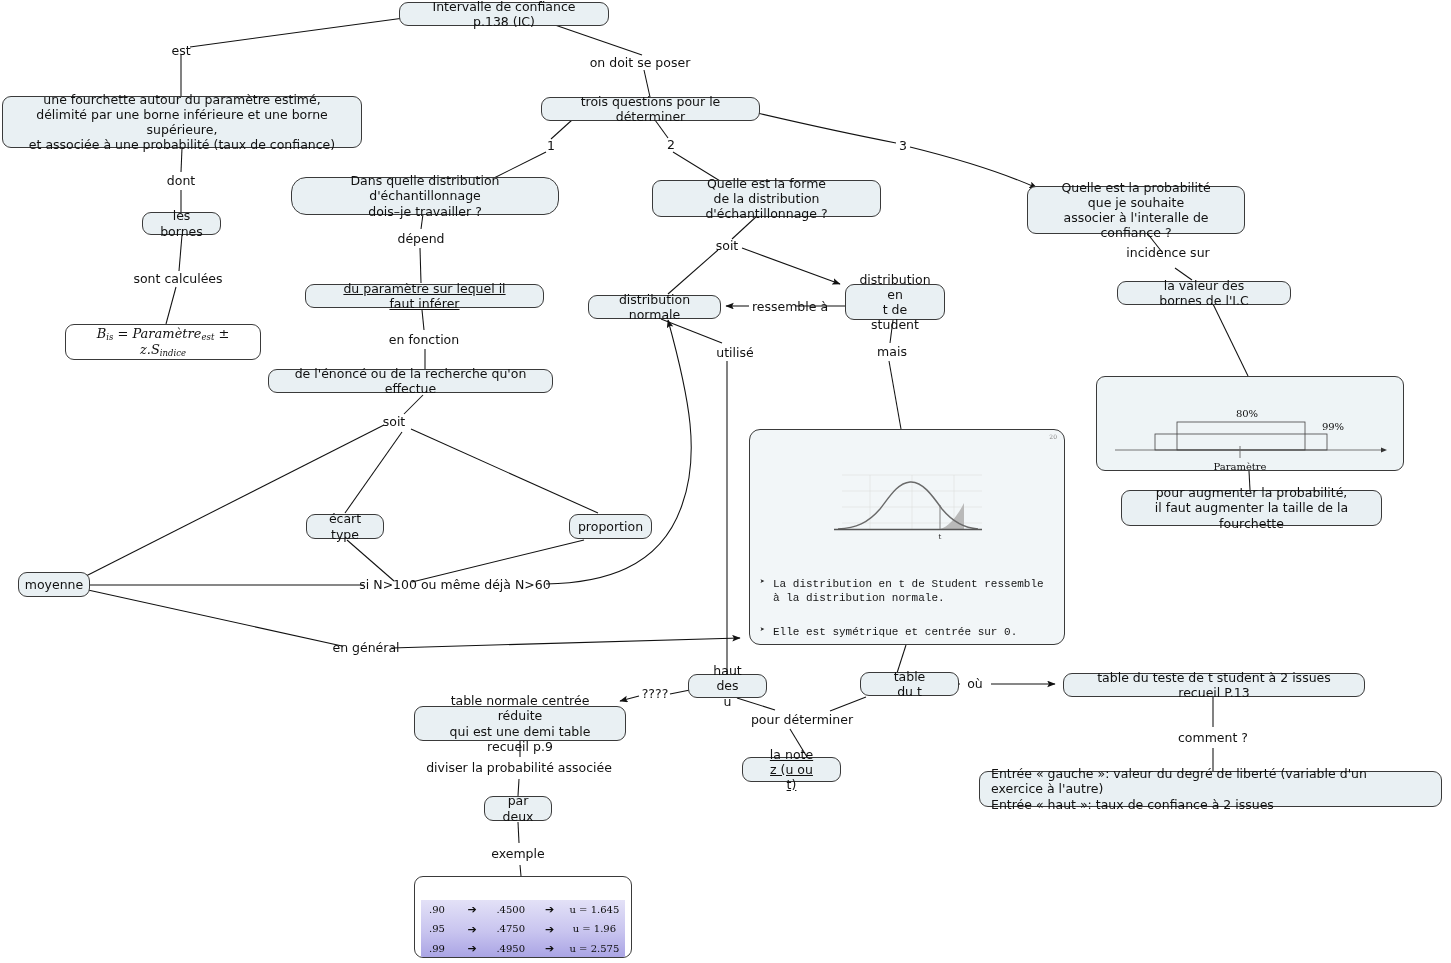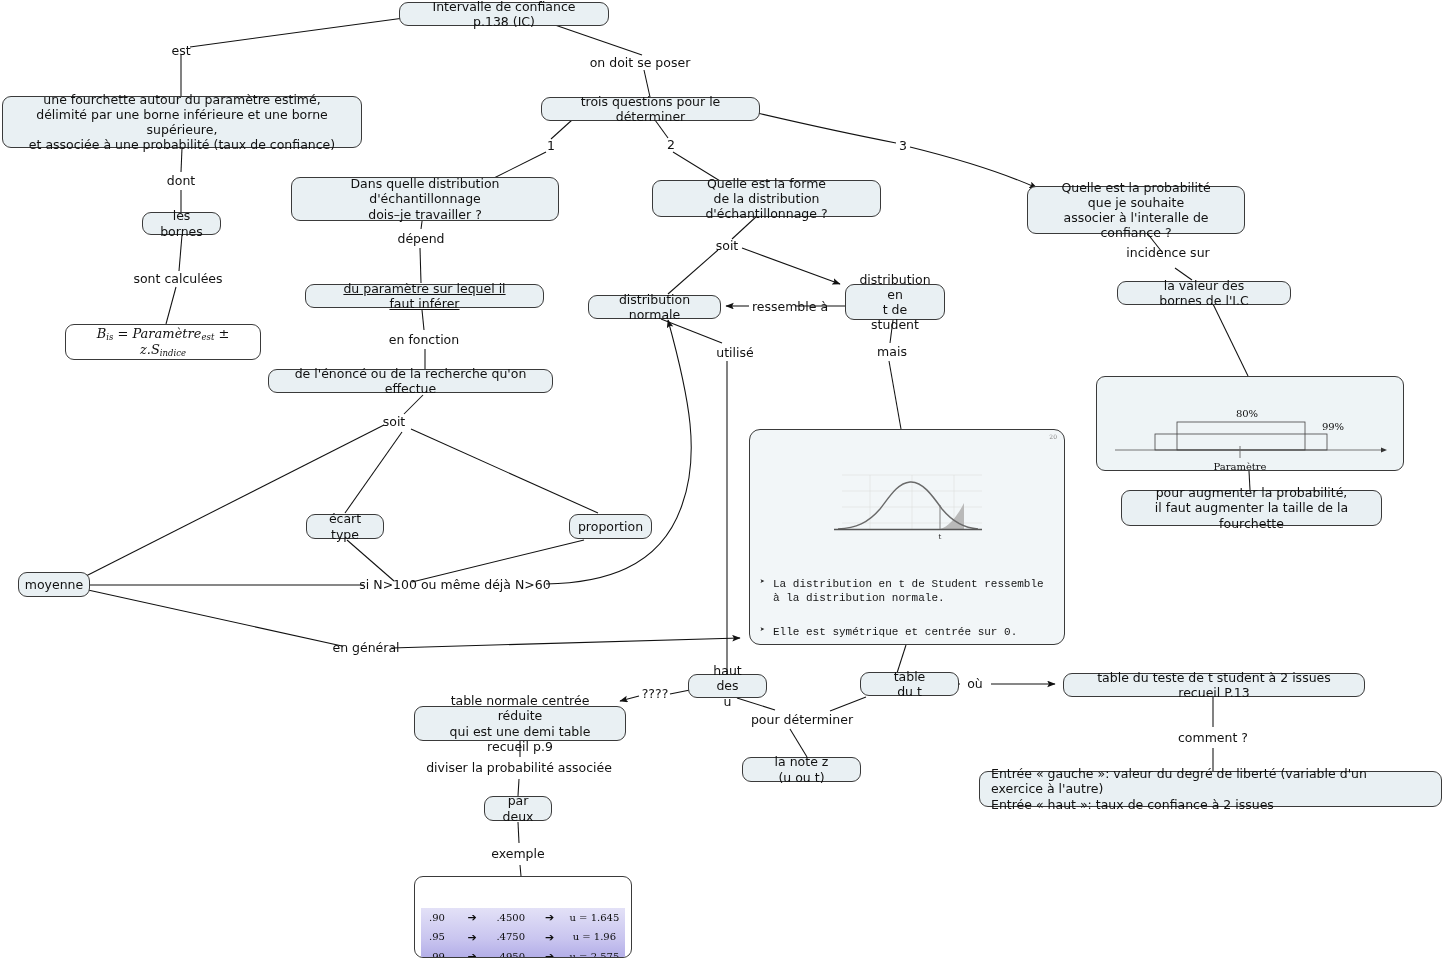--- a/index.html
+++ b/index.html
@@ -111,21 +111,21 @@
   .node.figure-ic {
     background: #eef4f6;
     display: block;
     padding: 0;
     overflow: hidden;
   }
   
   .node.table-node {
     background: #ffffff;
     display: block;
-    padding: 16px 6px 10px 6px;
+    padding: 8px 6px 10px 6px;
     overflow: hidden;
   }
   .ptable {
     width: 100%;
     border-collapse: collapse;
     background: linear-gradient(180deg, #e3e1f7 0%, #c8c4ef 55%, #a9a3e4 100%);
     font-family: "DejaVu Serif", "Liberation Serif", serif;
     font-size: 10px;
     color: #0d0d0d;
   }
@@ -255,21 +255,21 @@
 et associée à une probabilité (taux de confiance)</div>
 
   <div class="node" style="left:142px; top:212px; width:79px; height:23px;">les bornes</div>
 
   <div class="node formula" style="left:65px; top:324px; width:196px; height:36px;">
     <span><span>B</span><sub>is</sub><span> = Paramètre</span><sub>est</sub><span> ± z.S</span><sub>indice</sub></span>
   </div>
 
   <div class="node" style="left:541px; top:97px; width:219px; height:24px;">trois questions pour le déterminer</div>
 
-  <div class="node" style="left:291px; top:177px; width:268px; height:44px;">Dans quelle distribution d'échantillonnage
+  <div class="node" style="left:291px; top:177px; width:268px; height:38px;border-radius:15px;">Dans quelle distribution d'échantillonnage
 dois–je travailler ?</div>
 
   <div class="node" style="left:652px; top:180px; width:229px; height:37px;">Quelle est la forme
 de la distribution d'échantillonnage ?</div>
 
   <div class="node" style="left:1027px; top:186px; width:218px; height:48px;">Quelle est la probabilité
 que je souhaite
 associer à l'interalle de confiance ?</div>
 
   <div class="node" style="left:305px; top:284px; width:239px; height:24px;text-decoration:underline;">du paramètre sur lequel il faut inférer</div>
@@ -294,21 +294,21 @@
 
   <div class="node" style="left:688px; top:674px; width:79px; height:24px;">haut des u</div>
 
   <div class="node" style="left:860px; top:672px; width:99px; height:24px;">table du t</div>
 
   <div class="node" style="left:414px; top:706px; width:212px; height:35px;">table normale centrée réduite
 qui est une demi table recueil p.9</div>
 
   <div class="node" style="left:484px; top:796px; width:68px; height:25px;">par deux</div>
 
-  <div class="node" style="left:742px; top:757px; width:119px; height:25px;">la note z (u ou t)</div>
+  <div class="node" style="left:742px; top:757px; width:99px; height:25px;text-decoration:underline;">la note z (u ou t)</div>
 
   <div class="node" style="left:1063px; top:673px; width:302px; height:24px;">table du teste de t student à 2 issues recueil P.13</div>
 
   <div class="node ta-left" style="left:979px; top:771px; width:463px; height:36px; padding-left:11px;">Entrée « gauche »: valeur du degré de liberté (variable d'un exercice à l'autre)
 Entrée « haut »: taux de confiance à 2 issues</div>
 
   <div class="node slide" style="left:749px; top:429px; width:316px; height:216px;">
     <span class="slide-num">20</span>
     <div class="slide-figure">
       <svg width="170" height="74" viewBox="0 0 170 74" xmlns="http://www.w3.org/2000/svg">

